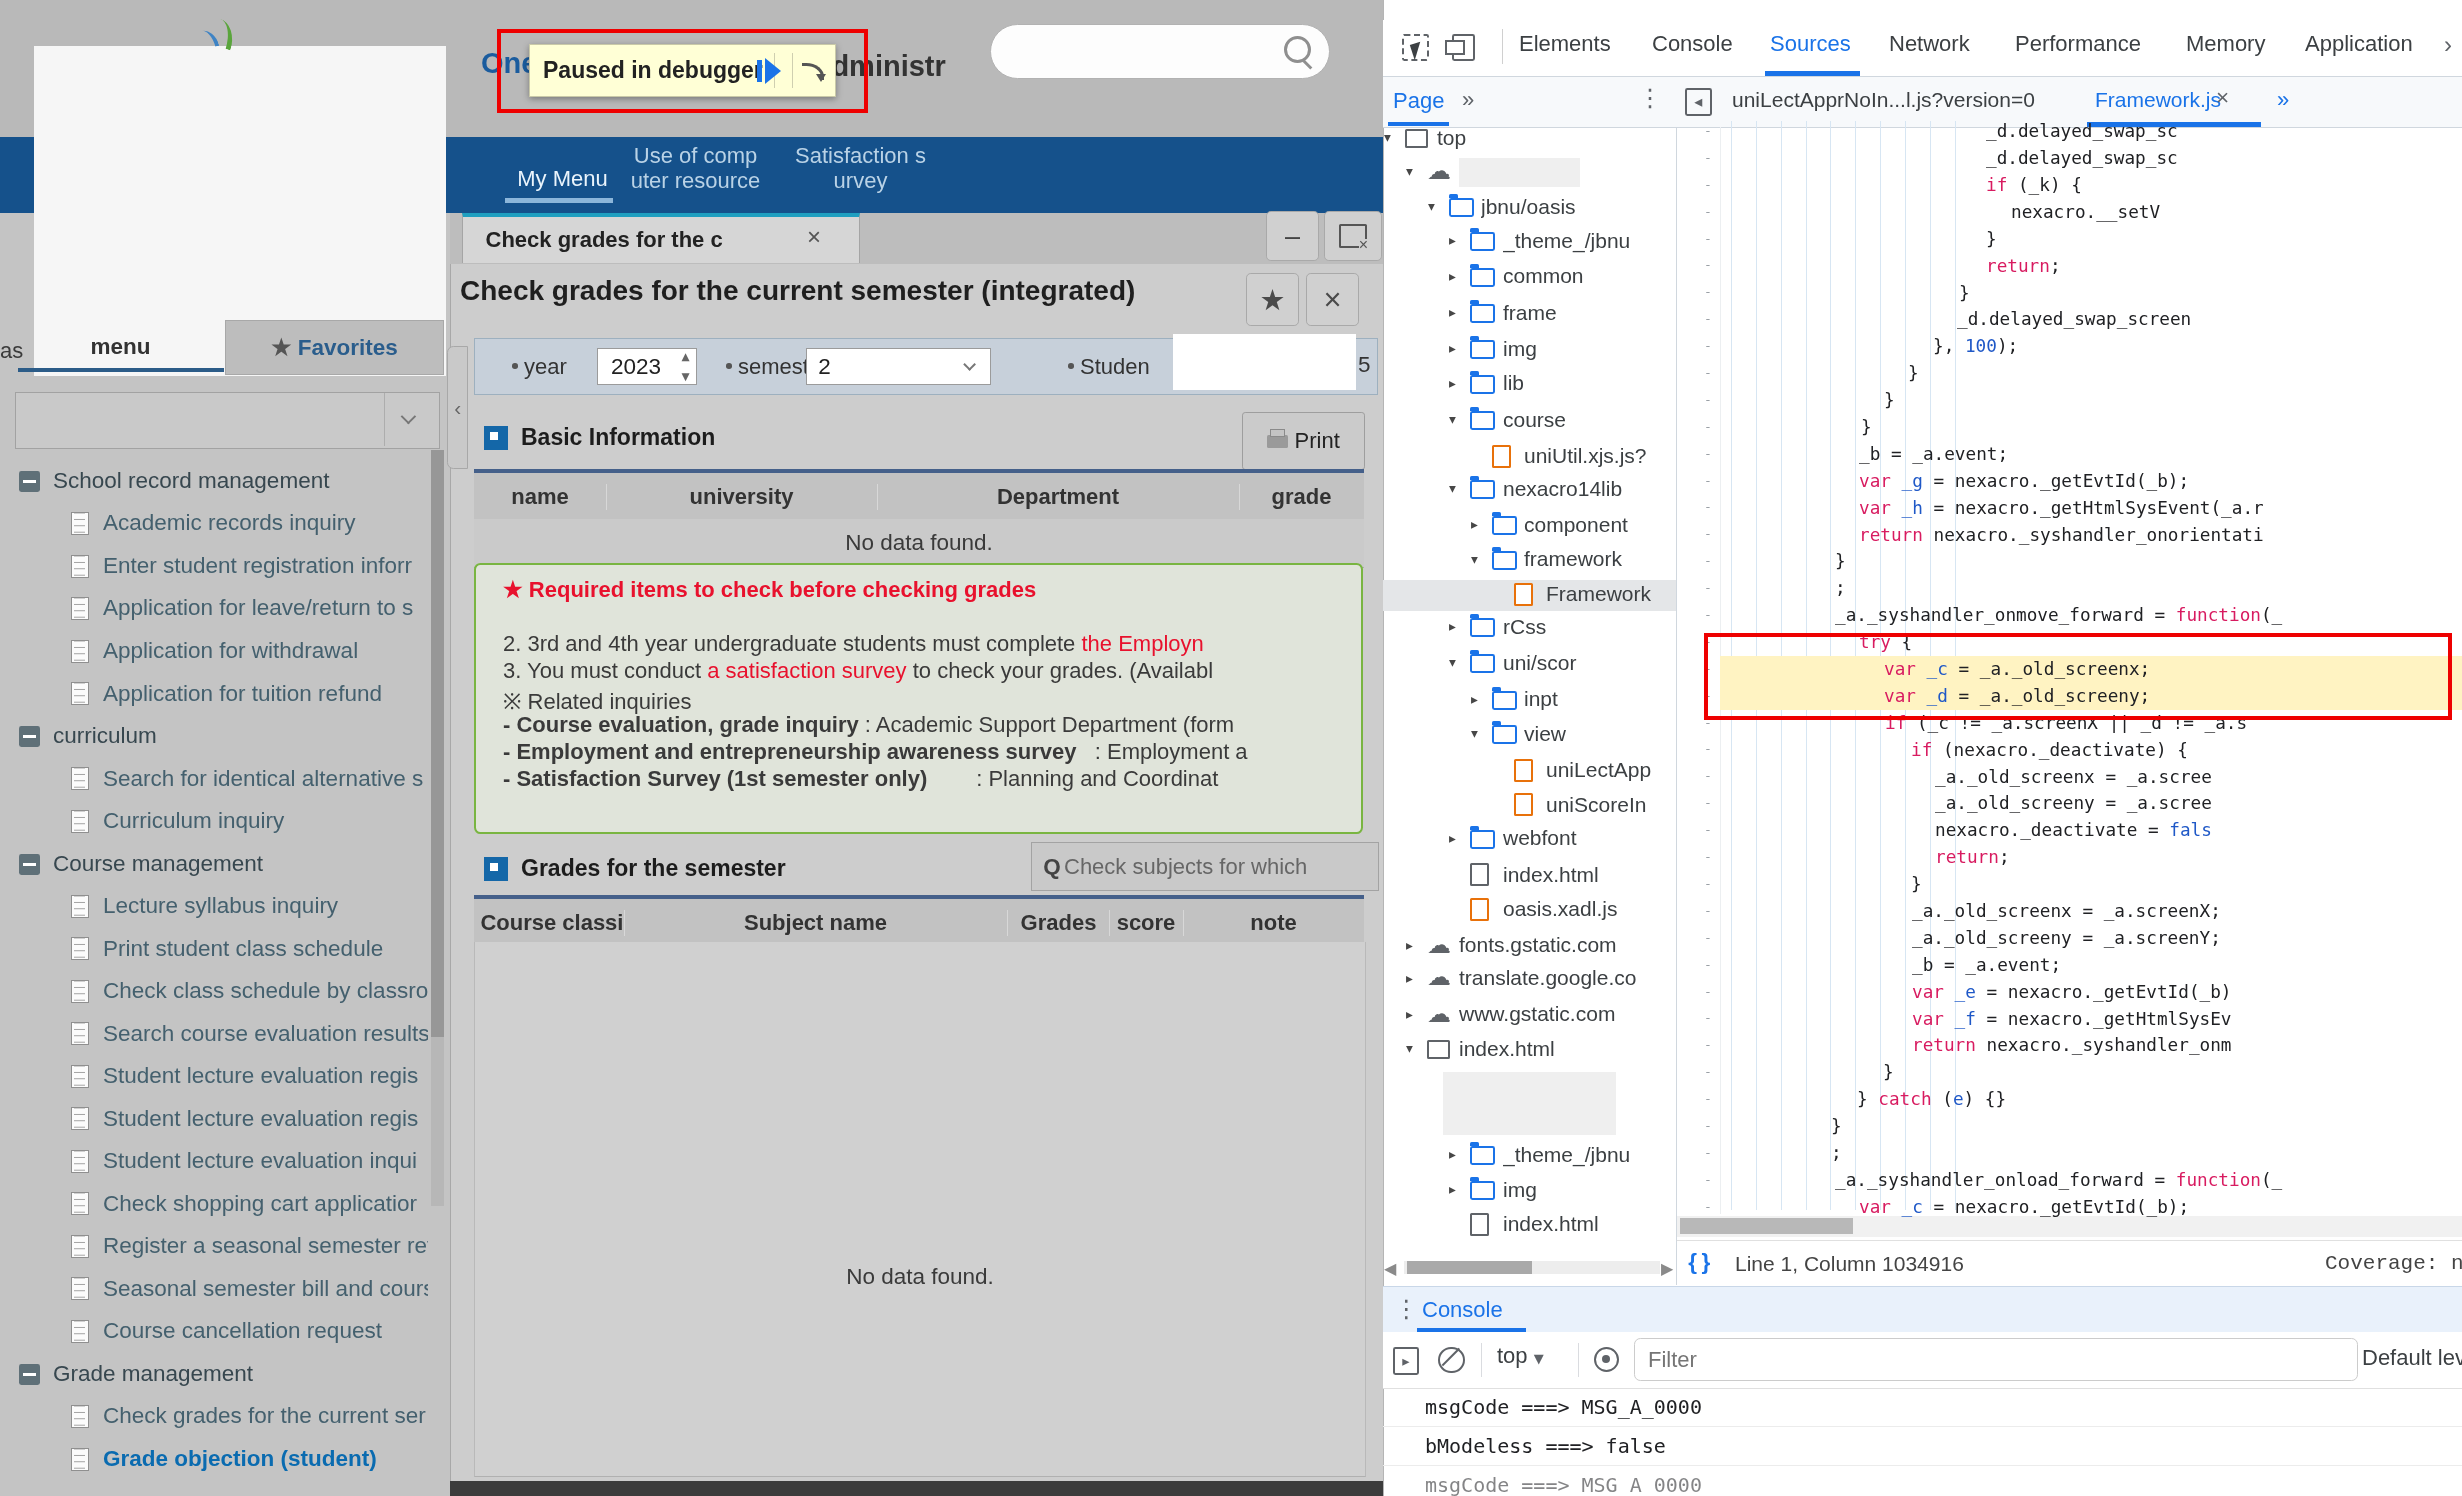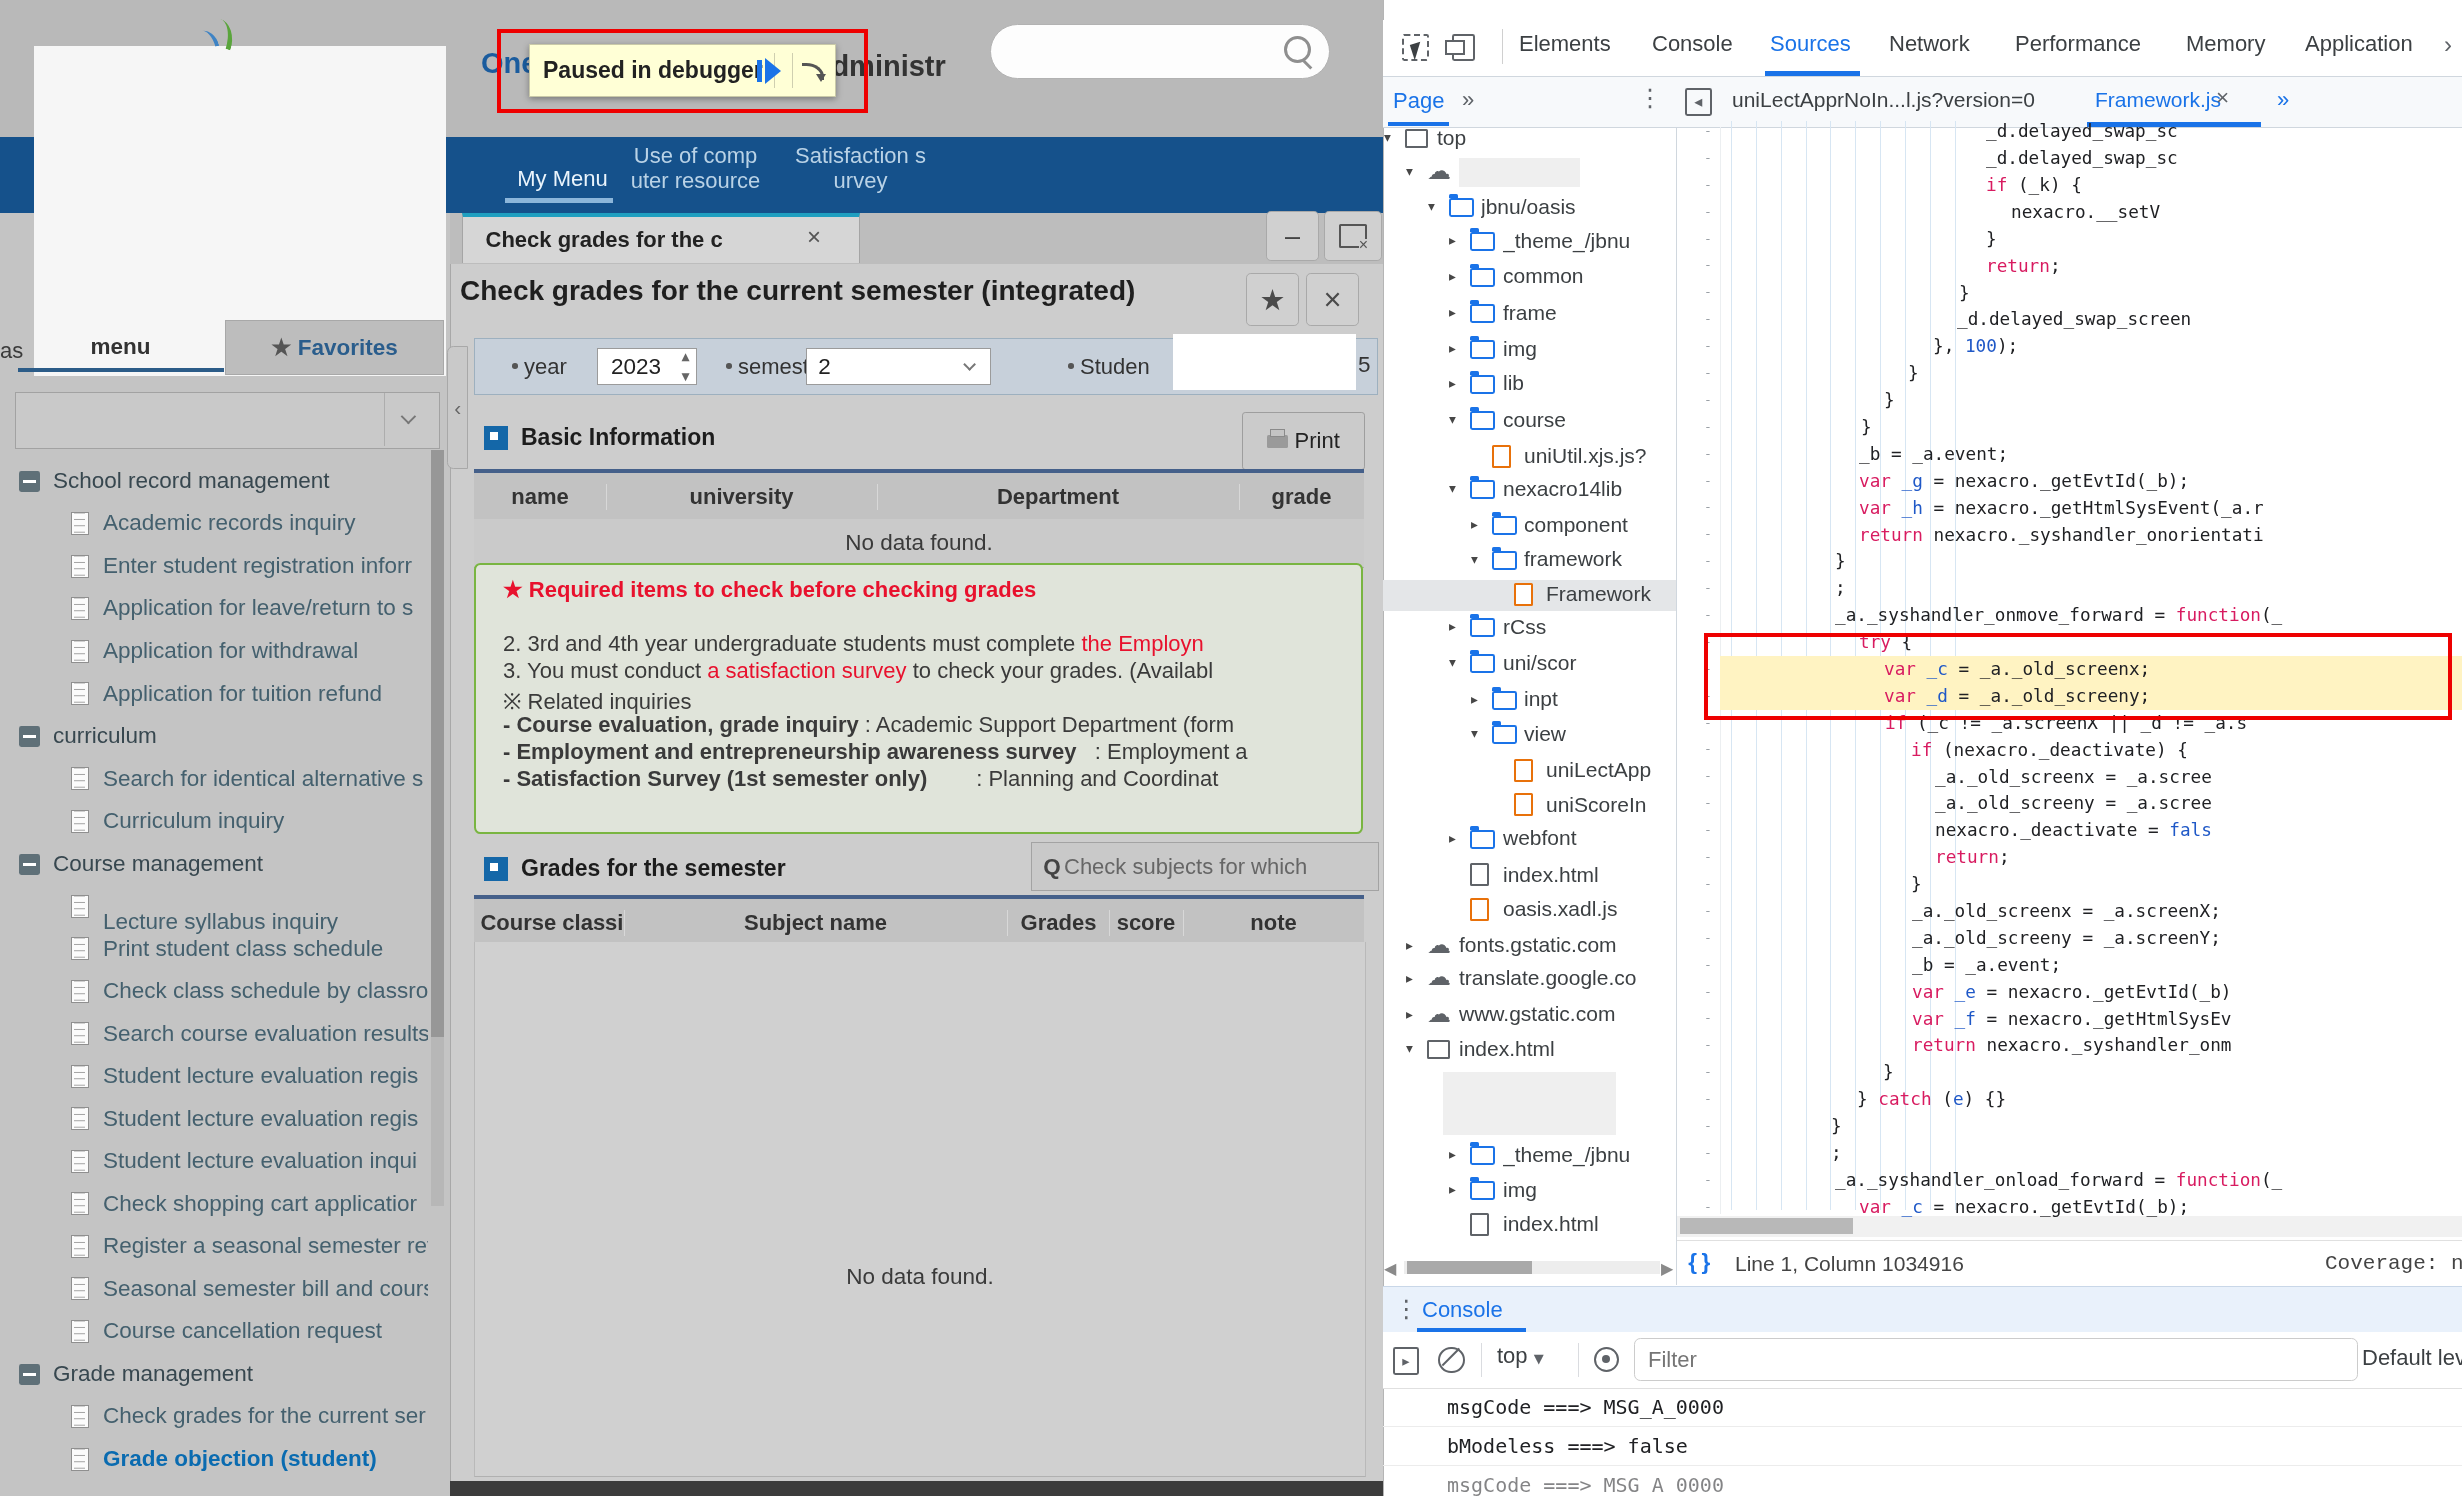--- a/index.html
+++ b/index.html
@@ -52,21 +52,21 @@
   .t-label{position:absolute;font-size:21px;color:#3c4043;white-space:nowrap;}
   .t-arrow{position:absolute;font-size:13.7px;color:#474747;font-family:"DejaVu Sans",sans-serif;}
   .i-folder{position:absolute;width:21px;height:14.5px;border:2.4px solid #1a73e8;border-radius:2.4px;}
   .i-folder::before{content:"";position:absolute;left:-2.4px;top:-6.4px;width:9.6px;height:4px;background:#1a73e8;border-radius:1.6px 1.6px 0 0;}
   .i-file{position:absolute;width:14.5px;height:19.3px;background:#fff;border:2.4px solid #e8710a;border-radius:1.6px;}
   .i-file.html{border-color:#5f6368;}
   .i-frame{position:absolute;width:19.3px;height:14.5px;border:2.4px solid #5f6368;border-radius:1.6px;}
   .i-cloud{position:absolute;font-family:"DejaVu Sans",sans-serif;color:#5f6368;font-size:24px;line-height:24px;}
   .chev{display:inline-block;width:8.8px;height:8.8px;border-right:2.4px solid #777;border-bottom:2.4px solid #777;transform:rotate(45deg);}
   .consolerow{position:absolute;left:1383px;width:1080px;height:39px;border-bottom:0.8px solid #ececec;
-              font-family:"DejaVu Sans Mono",monospace;font-size:20px;color:#202124;display:flex;align-items:center;padding-left:64px;box-sizing:border-box;}
+              font-family:"DejaVu Sans Mono",monospace;font-size:20px;color:#202124;display:flex;align-items:center;padding-left:42px;box-sizing:border-box;}
   input{outline:none;}
 </style>
 </head>
 <body>
 
 <div id="root">
 
   <div class="abs" style="left:0;top:0;width:1383px;height:137px;background:#b9b9b9;"></div>
   <div class="abs navy" style="left:0;top:137px;width:1383px;height:76px;"></div>
   <div class="abs" style="left:0;top:213px;width:450px;height:1283px;background:#c4c4c4;"></div>
@@ -289,21 +289,21 @@
     <div class="tree-child" style="position:absolute;left:103px;top:681px;z-index:6;white-space:nowrap;overflow:hidden;width:325px;">Application for tuition refund</div>
     <div class="minusbox" style="position:absolute;left:19.3px;top:726px;z-index:6;"></div>
     <div class="tree-parent" style="position:absolute;left:53px;top:723px;z-index:6;white-space:nowrap;overflow:hidden;width:375px;">curriculum</div>
     <div class="docicon" style="position:absolute;left:71px;top:767px;z-index:6;"></div>
     <div class="tree-child" style="position:absolute;left:103px;top:766px;z-index:6;white-space:nowrap;overflow:hidden;width:325px;">Search for identical alternative s</div>
     <div class="docicon" style="position:absolute;left:71px;top:810px;z-index:6;"></div>
     <div class="tree-child" style="position:absolute;left:103px;top:808px;z-index:6;white-space:nowrap;overflow:hidden;width:325px;">Curriculum inquiry</div>
     <div class="minusbox" style="position:absolute;left:19.3px;top:854px;z-index:6;"></div>
     <div class="tree-parent" style="position:absolute;left:53px;top:851px;z-index:6;white-space:nowrap;overflow:hidden;width:375px;">Course management</div>
     <div class="docicon" style="position:absolute;left:71px;top:895px;z-index:6;"></div>
-    <div class="tree-child" style="position:absolute;left:103px;top:893px;z-index:6;white-space:nowrap;overflow:hidden;width:325px;margin-top:16px;">Lecture syllabus inquiry</div>
+    <div class="tree-child" style="position:absolute;left:103px;top:893px;z-index:6;white-space:nowrap;overflow:hidden;width:325px;">Lecture syllabus inquiry</div>
     <div class="docicon" style="position:absolute;left:71px;top:937px;z-index:6;"></div>
     <div class="tree-child" style="position:absolute;left:103px;top:936px;z-index:6;white-space:nowrap;overflow:hidden;width:325px;">Print student class schedule</div>
     <div class="docicon" style="position:absolute;left:71px;top:980px;z-index:6;"></div>
     <div class="tree-child" style="position:absolute;left:103px;top:978px;z-index:6;white-space:nowrap;overflow:hidden;width:325px;">Check class schedule by classroc</div>
     <div class="docicon" style="position:absolute;left:71px;top:1022px;z-index:6;"></div>
     <div class="tree-child" style="position:absolute;left:103px;top:1021px;z-index:6;white-space:nowrap;overflow:hidden;width:325px;">Search course evaluation results</div>
     <div class="docicon" style="position:absolute;left:71px;top:1065px;z-index:6;"></div>
     <div class="tree-child" style="position:absolute;left:103px;top:1063px;z-index:6;white-space:nowrap;overflow:hidden;width:325px;">Student lecture evaluation regis</div>
     <div class="docicon" style="position:absolute;left:71px;top:1107px;z-index:6;"></div>
     <div class="tree-child" style="position:absolute;left:103px;top:1106px;z-index:6;white-space:nowrap;overflow:hidden;width:325px;">Student lecture evaluation regis</div>

